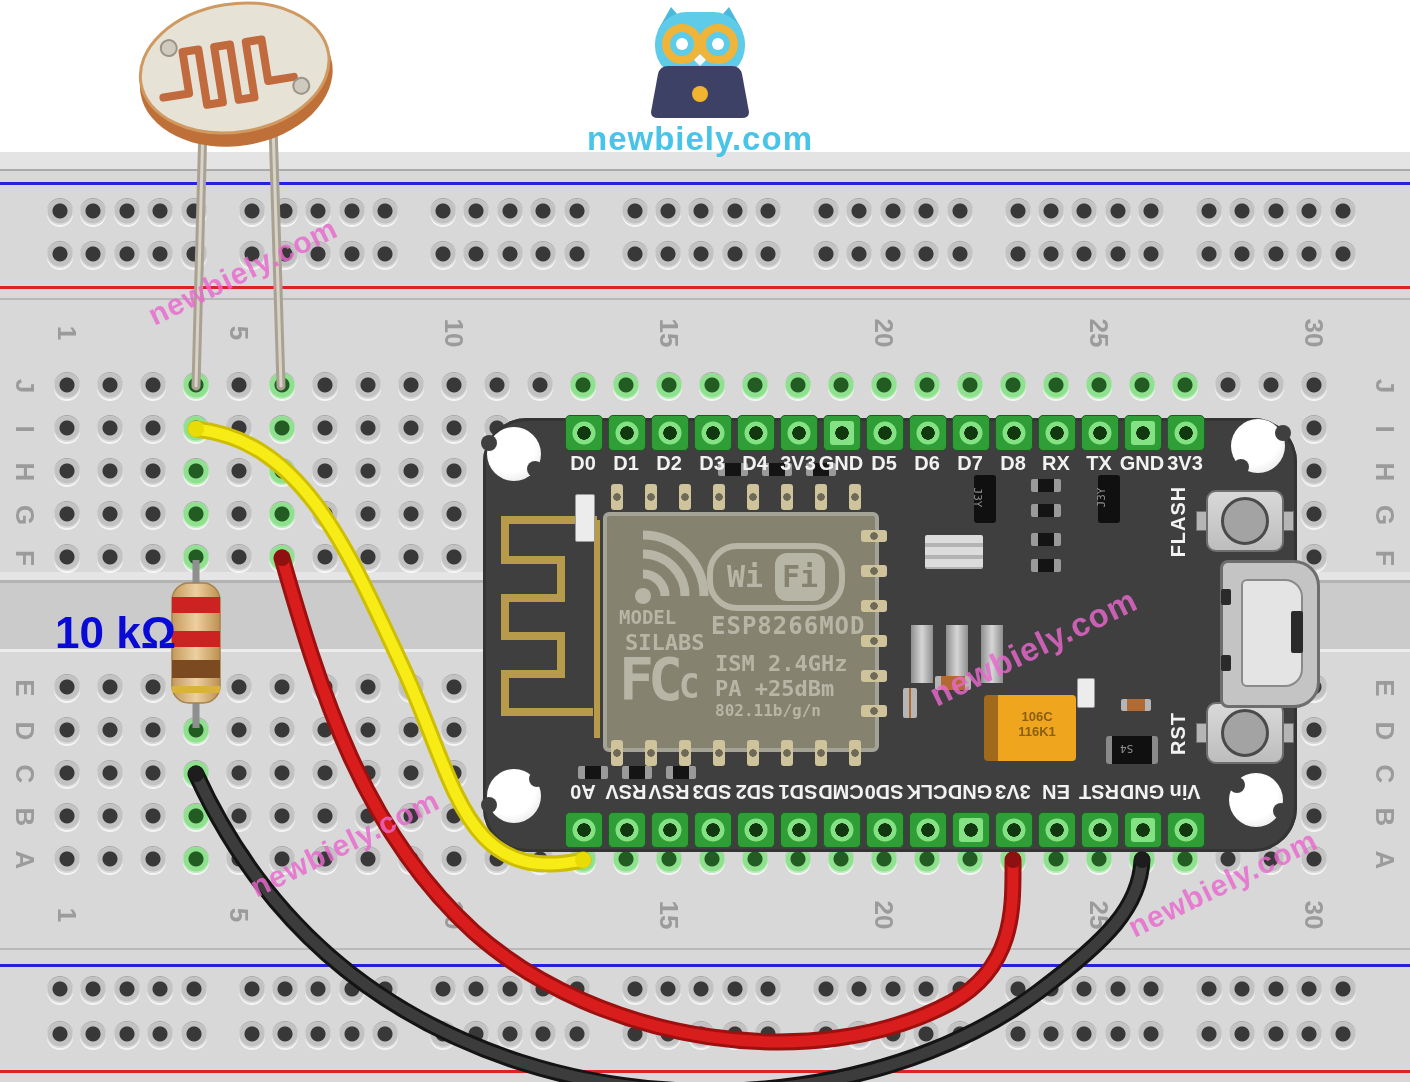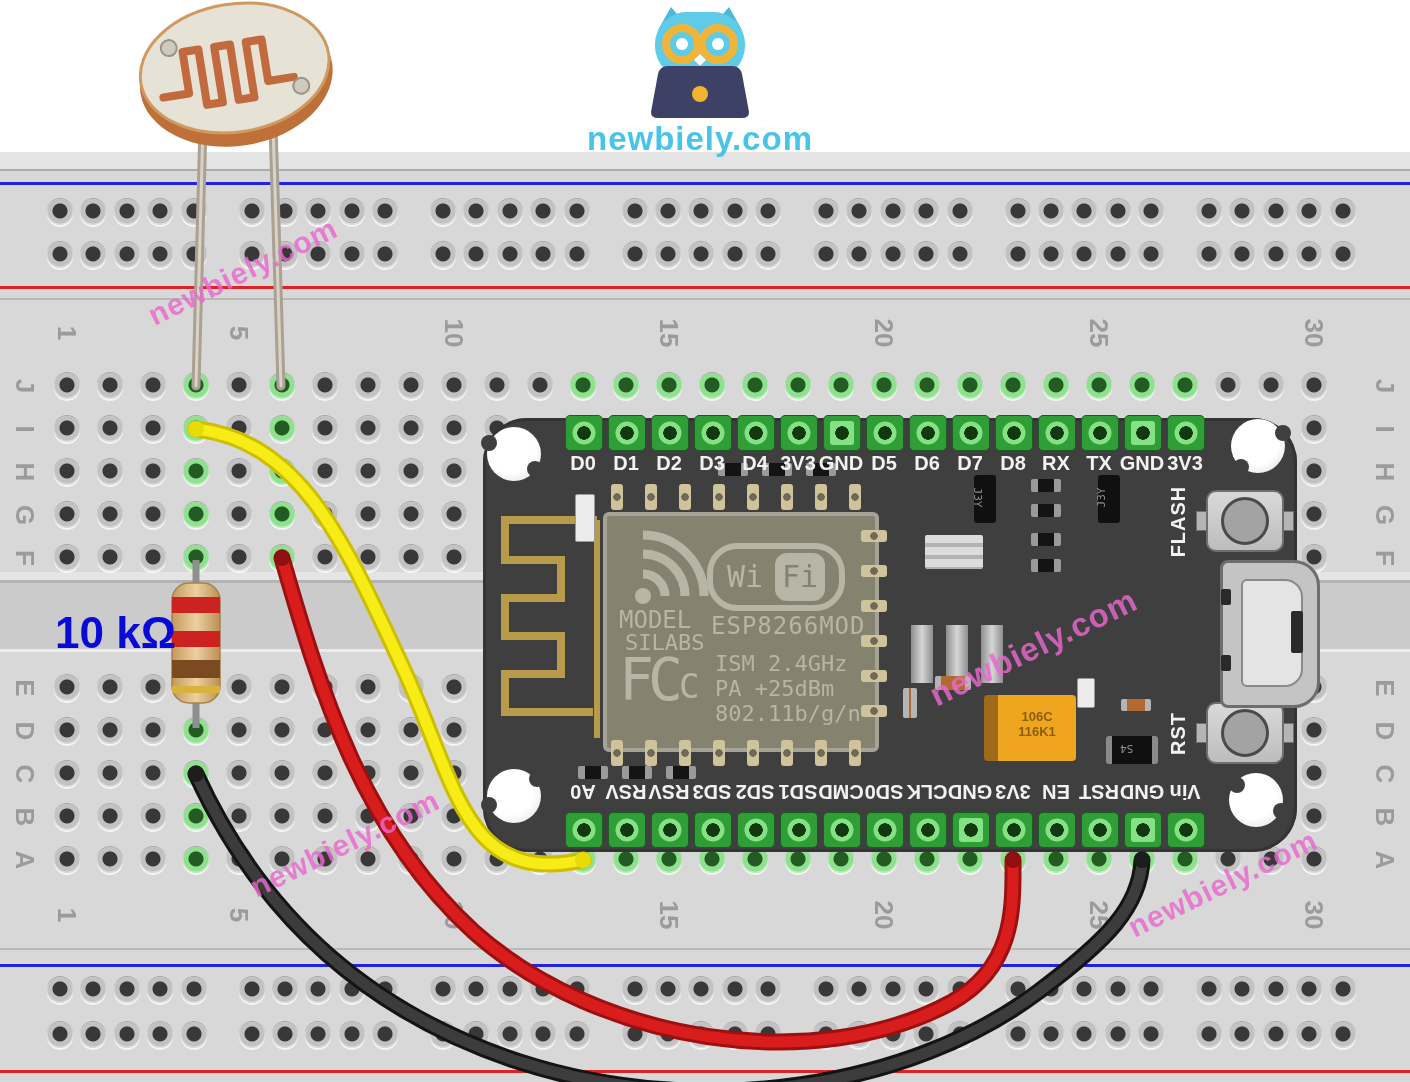--- a/index.html
+++ b/index.html
@@ -32,21 +32,21 @@
   .pinlab{position:absolute;width:60px;text-align:center;color:#f2f2f2;font-size:20px;font-weight:bold;}
   .pinlab.flip{transform:rotate(180deg);}
   .vlab{position:absolute;color:#f2f2f2;font-size:20px;font-weight:bold;transform:rotate(-90deg);
         transform-origin:center center;width:90px;text-align:center;letter-spacing:1px;}
   .btn{position:absolute;width:74px;height:58px;background:linear-gradient(#d9d9d9,#bdbdbd);
        border:2px solid #6f6f6f;border-radius:10px;display:flex;align-items:center;justify-content:center;}
   .btn b{width:42px;height:42px;border-radius:50%;background:#a3a3a3;border:3px solid #4a4a4a;display:block;}
   .btntab{position:absolute;width:12px;height:18px;background:#b5b5b5;border:1px solid #707070;}
   .shield{position:absolute;left:120px;top:94px;width:268px;height:232px;background:#85836f;
           border:4px solid #a5a396;border-radius:6px;color:#b7b5a6;}
-  .mtxt{position:absolute;font-family:"DejaVu Sans Mono",monospace;font-weight:normal;color:#b7b5a6;}
+  .mtxt{position:absolute;font-family:"DejaVu Sans Mono",monospace;font-weight:bold;color:#b7b5a6;}
   .cast{position:absolute;width:12px;height:26px;border-radius:3px;
         background:radial-gradient(circle at 50% 50%, #6f6a57 0 3.5px, #cfc39b 4px);}
   .cast.h{width:26px;height:12px;}
   .chip{position:absolute;background:#101010;border-radius:3px;color:#8f8f8f;
         font-family:"DejaVu Sans Mono",monospace;}
   .leg{position:absolute;background:linear-gradient(90deg,#8e8e8e,#d6d6d6 50%,#8e8e8e);}
   .smdj{position:absolute;height:13px;background:linear-gradient(90deg,#9a9a9a 0 7px,#141414 7px calc(100% - 7px),#9a9a9a calc(100% - 7px));border-radius:2px;}
   .smdb{position:absolute;background:linear-gradient(90deg,#b5b5b5 0 6px,#b06a32 6px calc(100% - 6px),#b5b5b5 calc(100% - 6px));border-radius:2px;}
   .smdw{position:absolute;background:#ececec;border:1px solid #9a9a9a;border-radius:2px;}
   .wm{position:absolute;color:rgba(233,104,205,0.82);font-weight:bold;letter-spacing:1px;
@@ -472,28 +472,28 @@
       <path d="M22,46 a22,22 0 0 1 22,22" fill="none" stroke="#b7b5a6" stroke-width="9"></path>
       <path d="M22,26 a42,42 0 0 1 42,42" fill="none" stroke="#b7b5a6" stroke-width="9"></path>
       <path d="M22,7 a61,61 0 0 1 61,61" fill="none" stroke="#b7b5a6" stroke-width="9"></path>
     </svg>
     <div class="abs" style="left:224px;top:125px;width:126px;height:56px;border:6px solid #b7b5a6;border-radius:30px;">
       <span class="mtxt" style="left:14px;top:10px;font-size:30px;">Wi</span>
       <div class="abs" style="left:62px;top:4px;width:50px;height:48px;background:#b7b5a6;border-radius:12px;text-align:center;">
         <span class="mtxt" style="position:static;font-size:30px;color:#85836f;line-height:48px;">Fi</span>
       </div>
     </div>
-    <span class="mtxt" style="left:136px;top:188px;font-size:24px;">MODEL</span>
+    <span class="mtxt" style="left:136px;top:188px;font-size:19px;">MODEL</span>
     <span class="mtxt" style="left:142px;top:212px;font-size:22px;">SILABS</span>
     <span class="mtxt" style="left:228px;top:194px;font-size:24px;letter-spacing:1px;">ESP8266MOD</span>
     <span class="mtxt" style="left:136px;top:228px;font-size:58px;letter-spacing:-6px;">FC</span>
     <span class="mtxt" style="left:196px;top:248px;font-size:34px;">C</span>
     <span class="mtxt" style="left:232px;top:233px;font-size:22px;">ISM 2.4GHz</span>
     <span class="mtxt" style="left:232px;top:258px;font-size:22px;">PA  +25dBm</span>
-    <span class="mtxt" style="left:232px;top:283px;font-size:22px;">802.11b/g/n</span>
+    <span class="mtxt" style="left:232px;top:283px;font-size:16px;">802.11b/g/n</span>
 
     <div class="abs" style="left:445px;top:122px;width:46px;height:24px;background:#9a9a9a;"></div>
     <div class="leg" style="left:428px;top:207px;width:22px;height:58px;"></div>
     <div class="leg" style="left:463px;top:207px;width:22px;height:58px;"></div>
     <div class="leg" style="left:498px;top:207px;width:22px;height:58px;"></div>
 
 
     <div class="abs" style="left:501px;top:277px;width:78px;height:66px;background:#f0a51e;border-radius:4px;border-left:14px solid #a06a1a;text-align:center;">
       <span style="color:#8a5f10;font-size:13px;display:block;margin-top:14px;font-weight:bold;">106C</span>
       <span style="color:#8a5f10;font-size:13px;display:block;font-weight:bold;">116K1</span>

